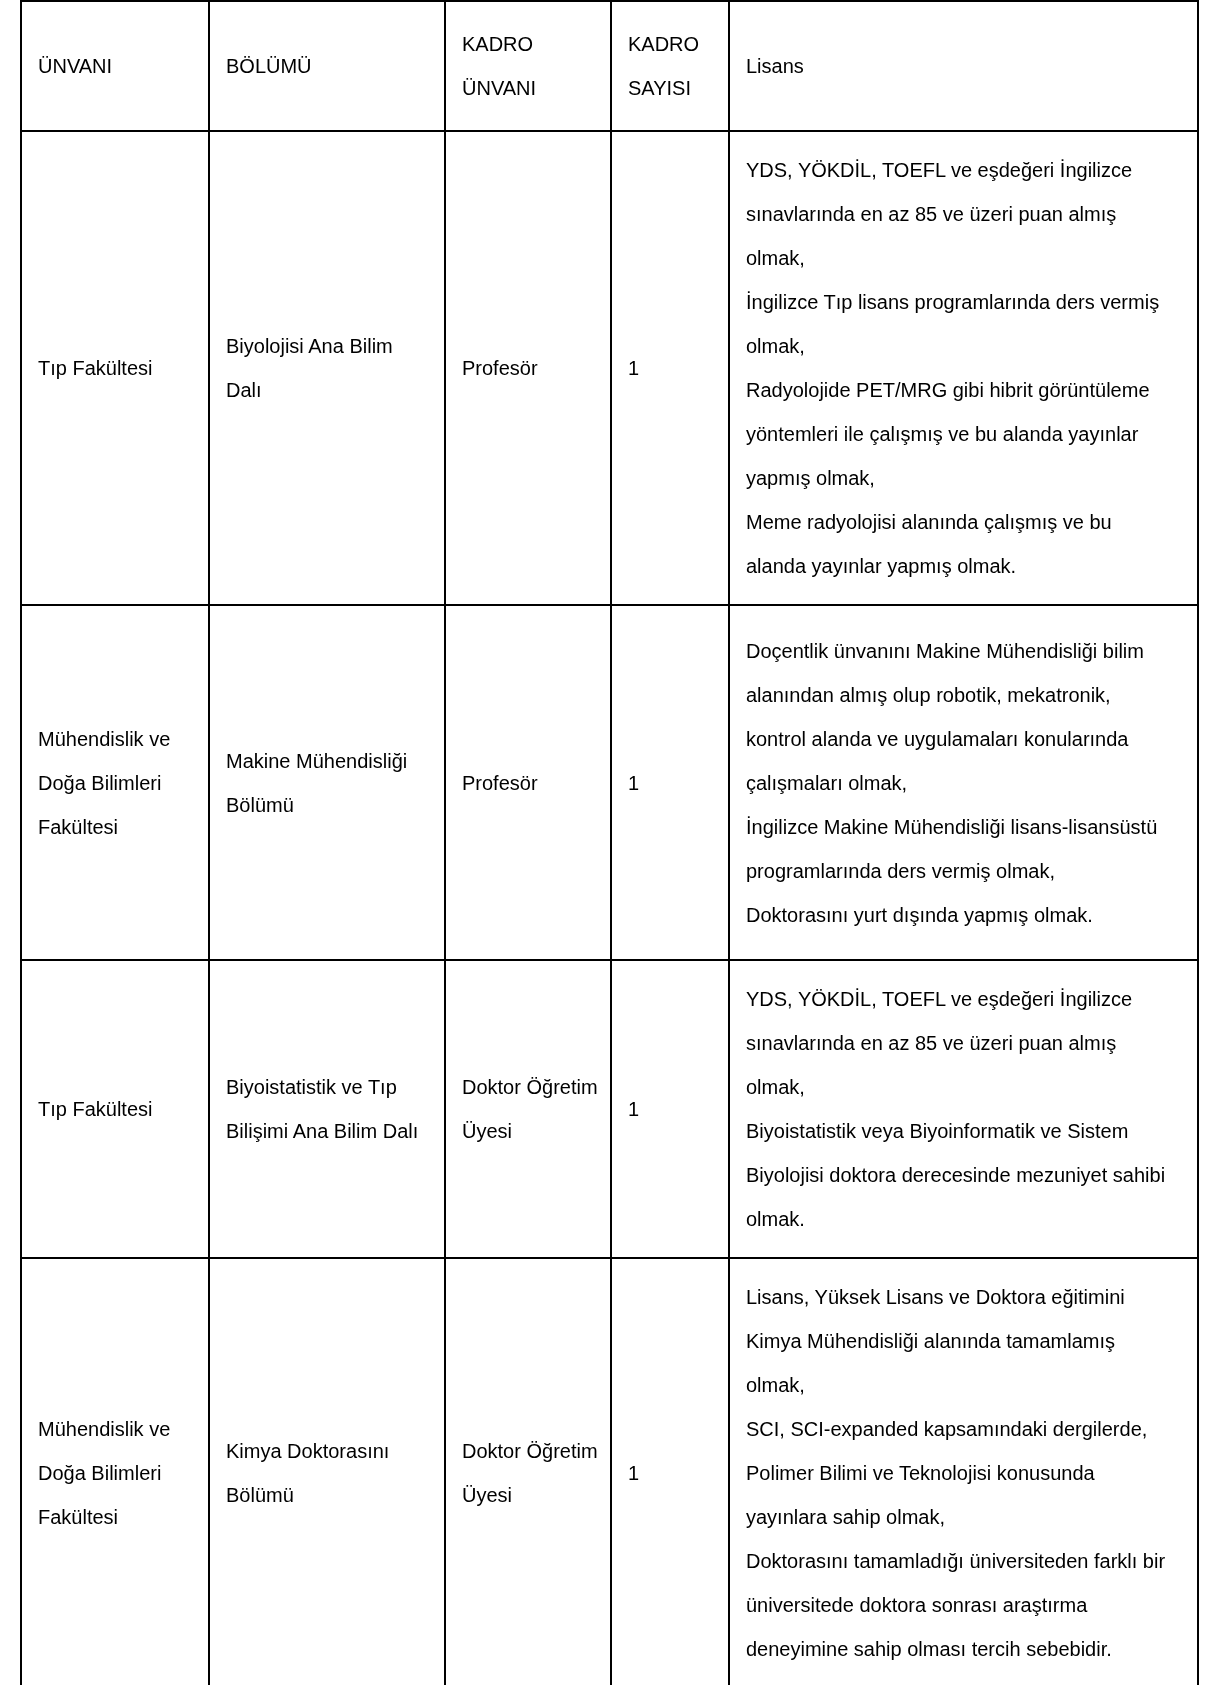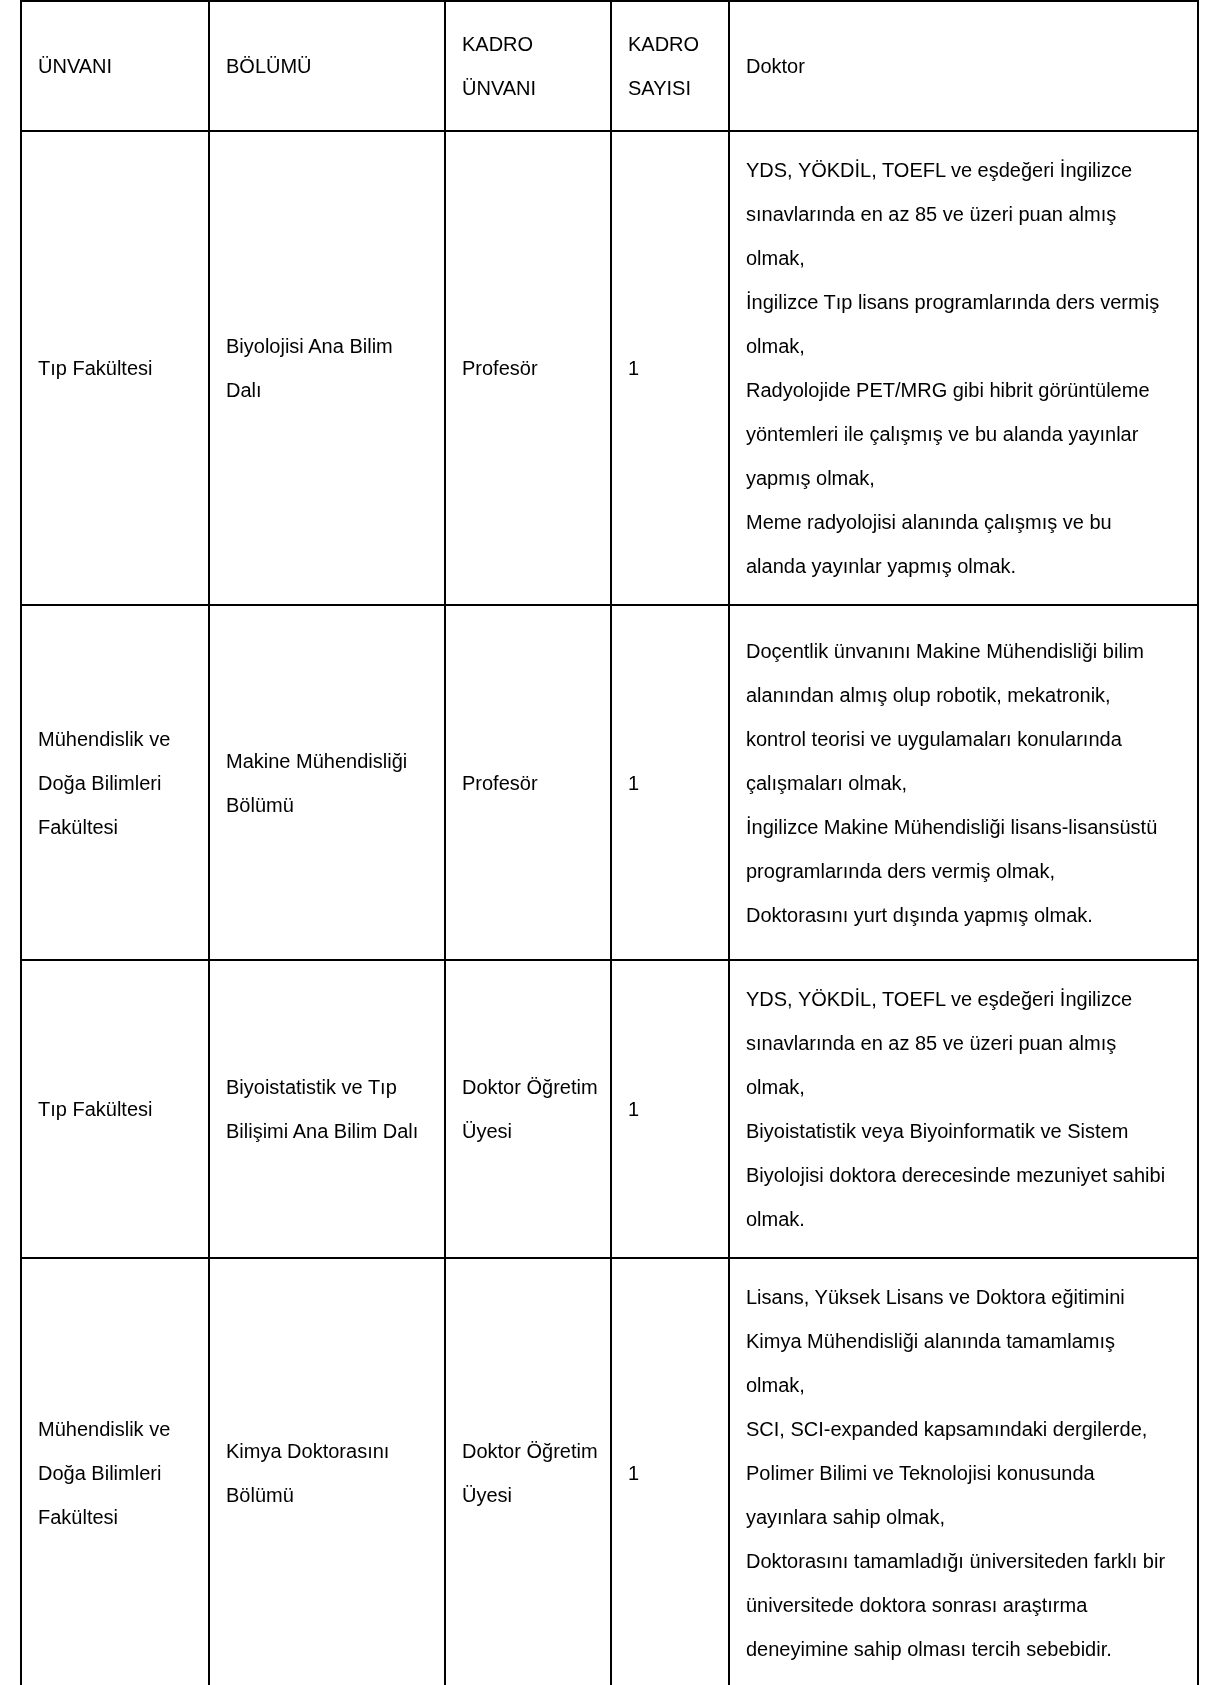--- a/index.html
+++ b/index.html
@@ -72,21 +72,21 @@
       <col style="width:469px">
     </colgroup>
     <thead>
       <tr class="header-row">
         <th>ÜNVANI</th>
         <th>BÖLÜMÜ</th>
         <th>KADRO
 ÜNVANI</th>
         <th>KADRO
 SAYISI</th>
-        <th>Doktor</th>
+        <th>Lisans</th>
       </tr>
     </thead>
     <tbody>
       <tr class="row-0">
         <td>Tıp Fakültesi</td>
         <td>Biyolojisi Ana Bilim
 Dalı</td>
         <td>Profesör</td>
         <td>1</td>
         <td class="nitelik">YDS, YÖKDİL, TOEFL ve eşdeğeri İngilizce
@@ -103,21 +103,21 @@
       <tr class="row-1">
         <td>Mühendislik ve
 Doğa Bilimleri
 Fakültesi</td>
         <td>Makine Mühendisliği
 Bölümü</td>
         <td>Profesör</td>
         <td>1</td>
         <td class="nitelik">Doçentlik ünvanını Makine Mühendisliği bilim
 alanından almış olup robotik, mekatronik,
-kontrol teorisi ve uygulamaları konularında
+kontrol alanda ve uygulamaları konularında
 çalışmaları olmak,
 İngilizce Makine Mühendisliği lisans-lisansüstü
 programlarında ders vermiş olmak,
 Doktorasını yurt dışında yapmış olmak.</td>
       </tr>
       <tr class="row-2">
         <td>Tıp Fakültesi</td>
         <td>Biyoistatistik ve Tıp
 Bilişimi Ana Bilim Dalı</td>
         <td>Doktor Öğretim

